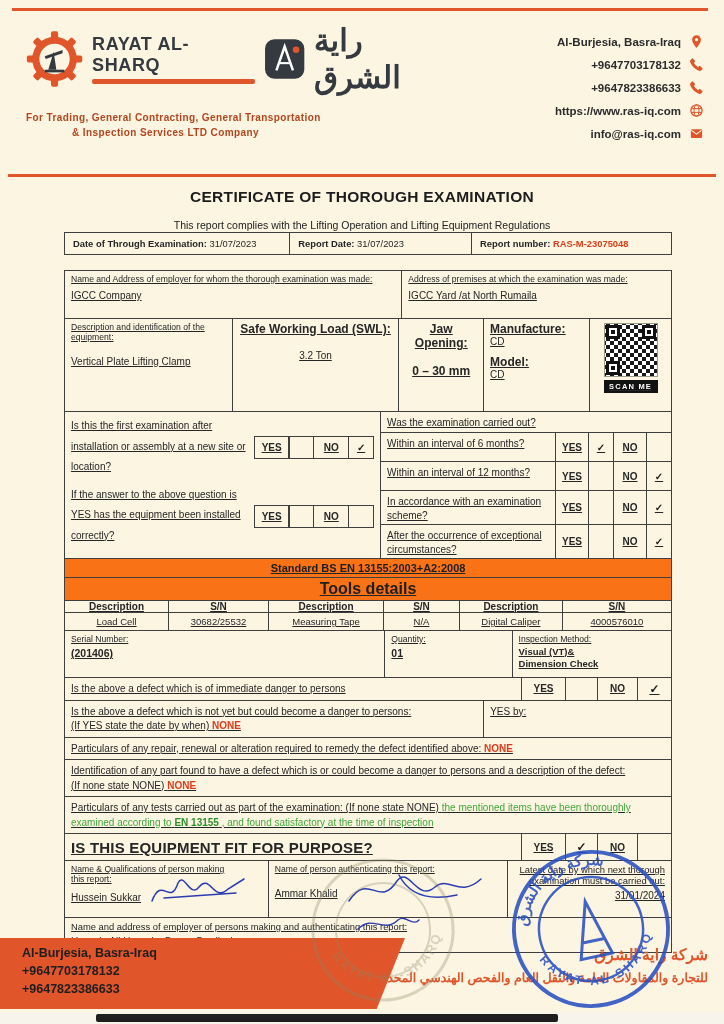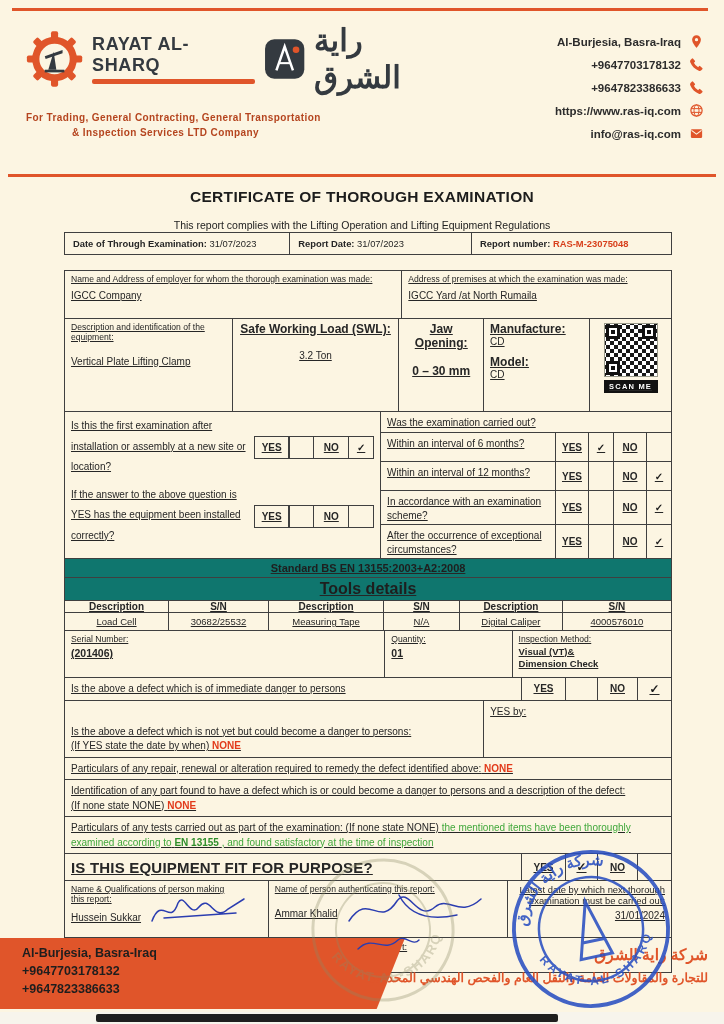--- a/index.html
+++ b/index.html
@@ -86,41 +86,41 @@
   .yn1 .ynb { width: 26px; }
   .coh { padding: 5px 6px 4px; font-size: 10px; }
   .iv { display: flex; border-top: 1.2px solid #3f3f3f; min-height: 29px; }
   .ivt { flex: 1; font-size: 10px; padding: 4px 4px 2px 6px; line-height: 1.35; }
   .yn2 { display: flex; align-items: stretch; }
   .yn2 span { display: flex; align-items: center; justify-content: center; border-left: 1.2px solid #3f3f3f; font-size: 10px; }
   .yn2 .ynl { width: 33px; font-weight: bold; }
   .yn2 .ynb { width: 25px; }
 
   
-  .bar { width: 100%; background: #0f766e; text-align: center; font-weight: bold; color: #1e1e1e; }
+  .bar { width: 100%; background: #f97316; text-align: center; font-weight: bold; color: #1e1e1e; }
   .bar-std { font-size: 11px; padding: 3px 0; }
   .bar-tools { font-size: 16px; padding: 2px 0; }
 
   
   .t1 { width: 17%; } .t2 { width: 16.5%; } .t3 { width: 19%; } .t4 { width: 12.5%; } .t5 { width: 17%; } .t6 { flex: 1; }
   .tc { text-align: center; font-weight: bold; font-size: 10px; padding: 0 2px; }
   .td { text-align: center; font-size: 9.5px; padding: 3px 2px; }
 
   .h-serial { min-height: 47px; }
   .s1 { width: 52.7%; } .s2 { width: 21%; } .s3 { flex: 1; }
   .ser-val { font-size: 10.5px; font-weight: bold; margin-top: 3px; }
   .meth { font-size: 9.5px; font-weight: bold; margin-top: 2px; line-height: 1.3; }
 
   
   .cy { width: 44px; text-align: center; font-weight: bold; font-size: 10px; display: flex; align-items: center; justify-content: center; }
   .cb { width: 32px; display: flex; align-items: center; justify-content: center; }
   .cn { width: 40px; text-align: center; font-weight: bold; font-size: 10px; display: flex; align-items: center; justify-content: center; }
   .cb2 { width: 34px; display: flex; align-items: center; justify-content: center; }
   .dtext { font-size: 10px; padding-top: 4px; padding-bottom: 3px; line-height: 1.45; }
-  .f1 { width: 69%; margin-top: 20px; } .f2 { flex: 1; }
+  .f1 { width: 69%; } .f2 { flex: 1; }
   .none { color: #e23a1a; font-weight: bold; }
   .green { color: #41a83c; }
   .green-b { color: #2f8f2b; font-weight: bold; }
 
   .fit-text { font-size: 15px; font-weight: 800; letter-spacing: .2px; padding-top: 5px; padding-bottom: 4px; }
 
   
   .h-sign { min-height: 57px; gap: 24px; }
   .sg1 { width: 29.5%; } .sg2 { width: 35.5%; } .sg3 { flex: 1; text-align: right; }
   .sig { position: absolute; z-index: 4; pointer-events: none; }

